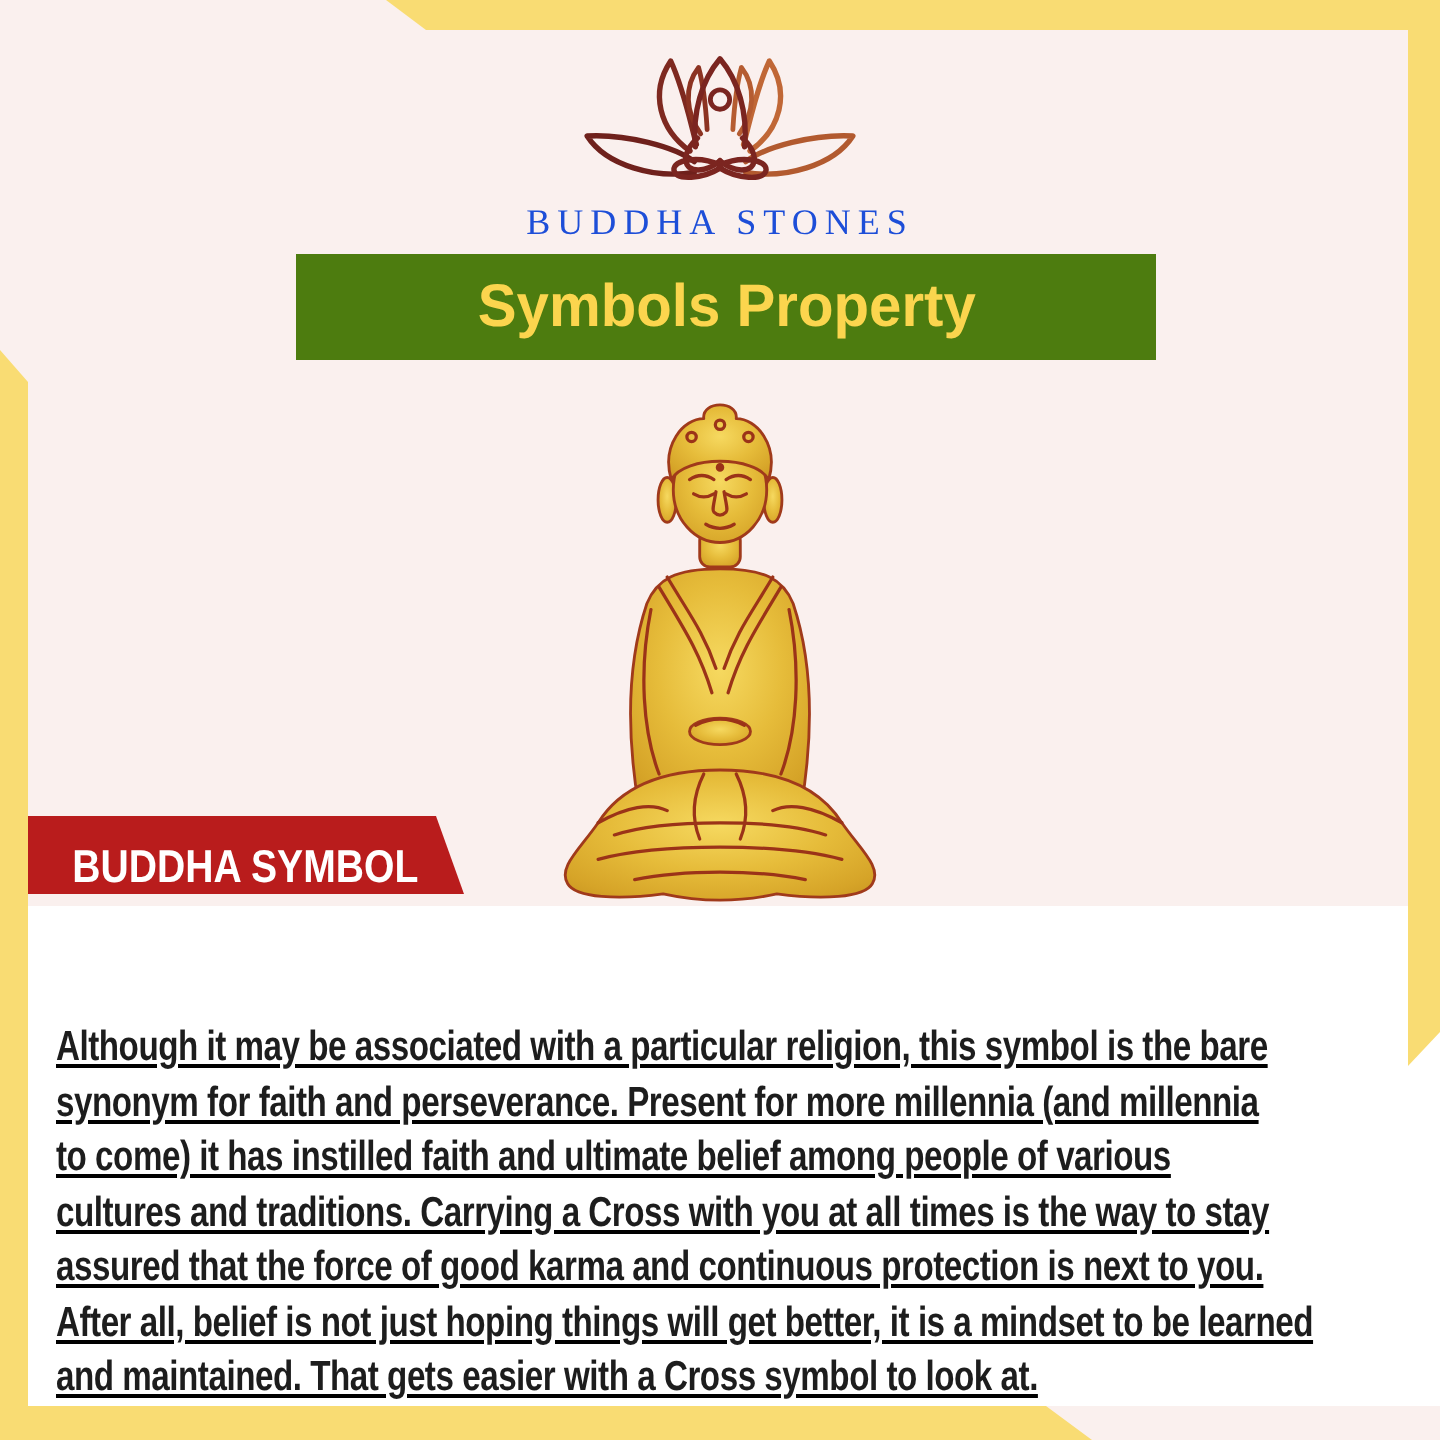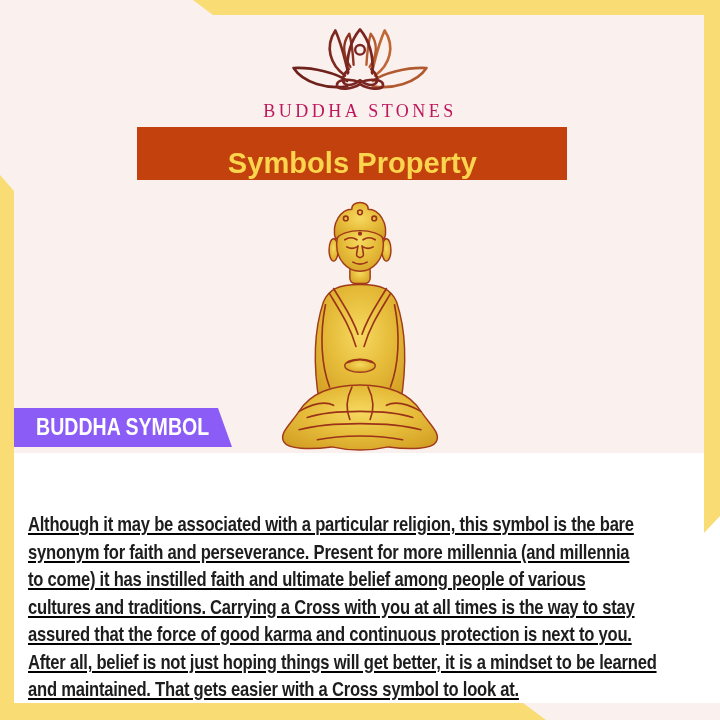--- a/index.html
+++ b/index.html
@@ -14,41 +14,41 @@
     clip-path:polygon(0 0,100% 0,100% 100%,20px 100%);}
   .band-right{left:704px;top:0;width:16px;height:533px;
     clip-path:polygon(0 0,100% 0,100% calc(100% - 17px),0 100%);}
   .band-left{left:0;top:175px;width:14px;height:545px;
     clip-path:polygon(0 0,100% 16px,100% 100%,0 100%);}
   .band-bottom{left:0;top:703px;width:546px;height:17px;
     clip-path:polygon(0 0,523px 0,100% 100%,0 100%);}
   
   .white-panel{position:absolute;left:14px;top:453px;width:706px;height:250px;background:#FFFFFF;}
   .title-strip{
-    position:absolute;left:137px;top:127px;width:430px;height:53px;
-    background:#c2410c;display:flex;align-items:flex-end;justify-content:center;
+    position:absolute;left:148px;top:127px;width:430px;height:53px;
+    background:#4d7c0f;display:flex;align-items:center;justify-content:center;
   }
   .page-title{
     font-size:30px;font-weight:bold;color:#FBD54E;letter-spacing:0px;
     transform:scaleX(.97);white-space:nowrap;
   }
   
   .logo{position:absolute;left:285px;top:23px;width:150px;height:75px;}
   .brand{
     position:absolute;left:0;top:101px;width:720px;text-align:center;
-    font-family:"Liberation Serif",serif;font-size:18px;color:#be185d;
+    font-family:"Liberation Serif",serif;font-size:18px;color:#1d4ed8;
     letter-spacing:3.5px;white-space:nowrap;
   }
   
   .buddha{position:absolute;left:268px;top:188px;width:184px;height:264px;}
   
   .badge{
     position:absolute;left:14px;top:408px;width:218px;height:39px;
-    background:#8b5cf6;clip-path:polygon(0 0,204px 0,100% 100%,0 100%);
-    display:flex;align-items:center;
+    background:#b91c1c;clip-path:polygon(0 0,204px 0,100% 100%,0 100%);
+    display:flex;align-items:flex-end;
   }
   .badge-label{
     color:#FFFFFF;font-size:23px;font-weight:bold;white-space:nowrap;
     padding-left:26px;transform:scaleX(.85);transform-origin:left center;
   }
   
   .traits{
     position:absolute;left:14px;top:459px;width:692px;height:32px;
     display:flex;align-items:center;justify-content:center;
   }

